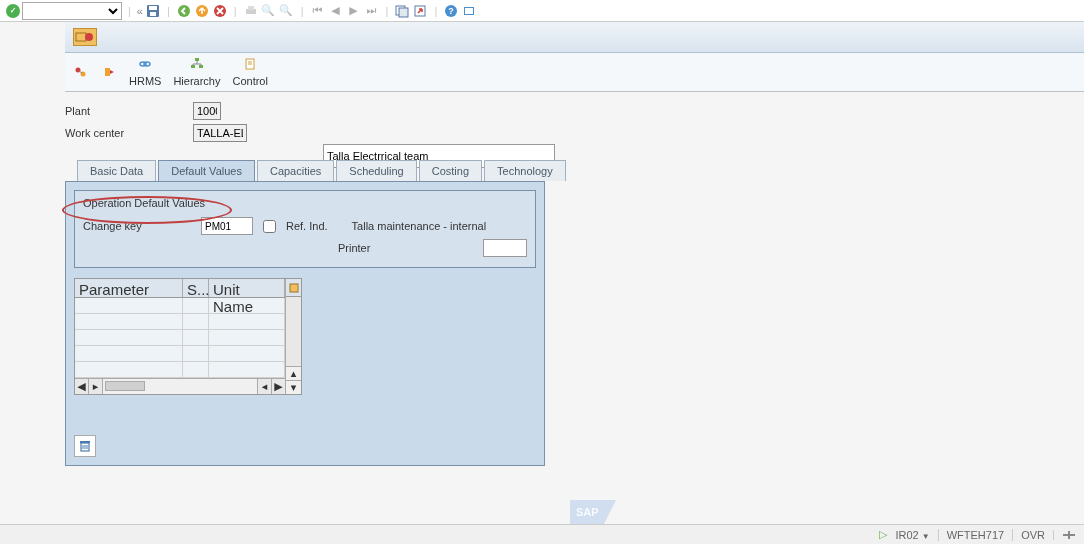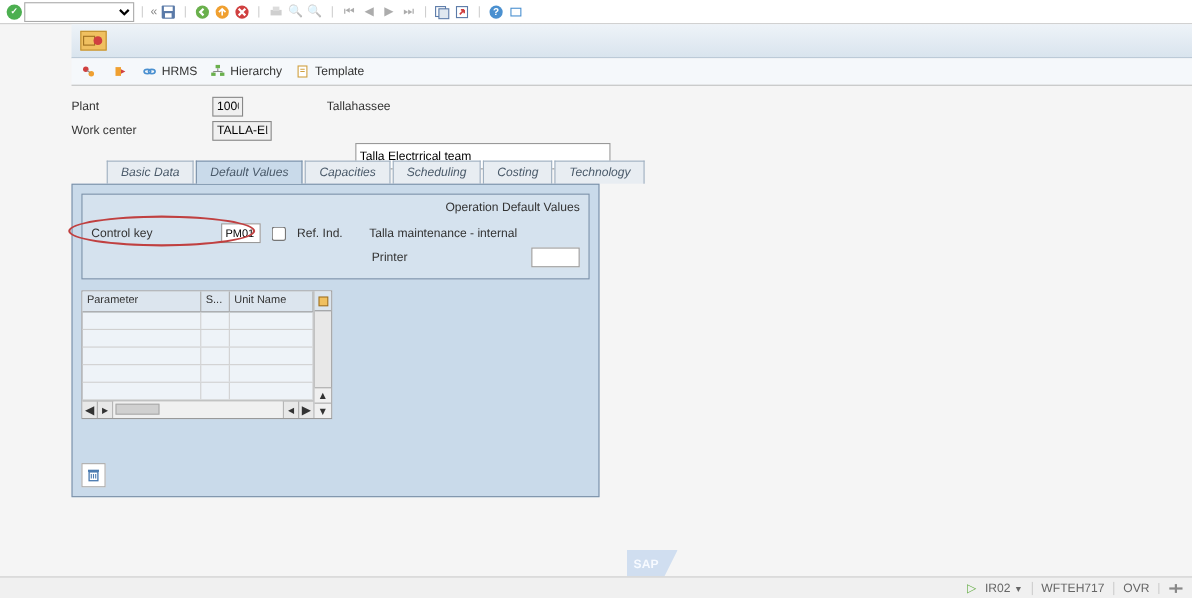--- a/index.html
+++ b/index.html
@@ -9,47 +9,47 @@
   .status-ok { width: 14px; height: 14px; background: #4CAF50; border-radius: 50%; display: inline-flex; align-items: center; justify-content: center; color: #fff; font-size: 8px; font-weight: bold; }
   .combo { height: 18px; width: 100px; border: 1px solid #aaa; background: #fff; font-size: 11px; }
   .sep { color: #ccc; margin: 0 4px; }
   .tb-icon { width: 16px; height: 16px; display: inline-flex; align-items: center; justify-content: center; cursor: pointer; }
   
   .page-title { background: linear-gradient(#eef3f8,#d9e4ee); padding: 6px 8px; display: flex; align-items: center; gap: 8px; border-bottom: 1px solid #b0c0d0; margin: 0 0 0 65px; }
   .title-icon { width: 24px; height: 18px; background: #f0c060; border: 1px solid #c09030; display: inline-flex; align-items: center; justify-content: center; font-size: 10px; }
   .page-title h1 { font-size: 14px; font-style: italic; font-weight: bold; color: #333; }
   
   .sub-toolbar { background: #f5f8fb; padding: 4px 8px; display: flex; align-items: center; gap: 12px; border-bottom: 1px solid #c0c0c0; margin: 0 0 0 65px; }
-  .sub-item { display: flex; align-items: center; gap: 4px; cursor: pointer; }
+  .sub-item { display: flex; align-items: center; gap: 4px; cursor: pointer; flex-direction: column; }
   .mini-icon { width: 14px; height: 14px; display: inline-block; }
   
   .content { padding: 8px 8px 8px 65px; }
   .field-row { display: flex; align-items: center; height: 22px; gap: 16px; }
   .field-label { width: 112px; }
   .field-input { height: 18px; border: 1px solid #999; padding: 0 3px; background: #fff; font-size: 11px; }
   .field-input.boxed { background: #f0f0f0; border: 1px solid #888; }
   .field-desc { margin-left: 60px; width: 232px; }
   .field-desc-input { height: 24px; border: 1px solid #999; padding: 0 3px; background: #fff; font-size: 11px; width: 100%; margin-top: 46px; }
   
-  .tab-strip { display: flex; margin-top: 16px; margin-left: 32px; align-items: flex-end; font-style: italic; }
+  .tab-strip { display: flex; margin-top: 16px; margin-left: 12px; align-items: flex-end; }
   .tab { background: #e8edf2; border: 1px solid #a0b0c0; border-bottom: none; padding: 4px 12px; cursor: pointer; margin-right: 2px; color: #4a5a6a; }
   .tab.active { background: #c9daea; border-color: #7a90a8; font-weight: normal; position: relative; z-index: 2; }
   
   .tab-panel { background: #c9daea; border: 1px solid #7a90a8; margin-left: 0px; width: 480px; padding: 8px; }
   
   .group-box { border: 1px solid #7a90a8; background: #d5e2ee; margin-bottom: 10px; padding: 4px 8px 8px 8px; position: relative; }
-  .group-title { font-size: 11px; color: #333; padding: 2px 0 6px 0; text-align: right; }
+  .group-title { font-size: 11px; color: #333; padding: 2px 0 6px 0; }
   .group-row { display: flex; align-items: center; gap: 10px; height: 22px; }
   
   .highlight-ellipse { position: absolute; border: 2px solid #c04040; border-radius: 50%; width: 170px; height: 28px; left: 62px; top: 196px; pointer-events: none; }
   
   .table-container { border: 1px solid #999; background: #eef3f8; width: 228px; display: flex; }
   .table-main { flex: 1; }
   .table-header { display: flex; background: #dce5ee; border-bottom: 1px solid #999; }
-  .th { border-right: 1px solid #aaa; padding: 2px 4px; font-size: 10px; height: 18px; }
+  .th { border-right: 1px solid #aaa; padding: 2px 4px; font-size: 15px; height: 18px; }
   .table-body .tr { display: flex; height: 16px; border-bottom: 1px solid #d0d0d0; }
   .td { border-right: 1px solid #d0d0d0; }
   .table-scroll { width: 16px; background: #e8e8e8; border-left: 1px solid #aaa; display: flex; flex-direction: column; }
   .table-scroll .corner { height: 18px; border-bottom: 1px solid #999; background: #dce5ee; display:flex; align-items:center; justify-content:center; }
   .table-scroll .track { flex: 1; }
   .table-scroll .arrow { height: 14px; display: flex; align-items: center; justify-content: center; background: #f0f0f0; border-top: 1px solid #aaa; cursor: pointer; }
   
   .hscroll { display: flex; align-items: center; border-top: 1px solid #aaa; height: 16px; background: #e8e8e8; }
   .hscroll .hbtn { width: 14px; display: flex; align-items: center; justify-content: center; border-right: 1px solid #aaa; cursor: pointer; height: 100%; }
   .hscroll .htrack { flex: 1; background: #f0f0f0; height: 100%; position: relative; }
@@ -188,30 +188,29 @@
     <span>Hierarchy</span>
   </span>
   <span class="sub-item">
     <span class="mini-icon">
       <svg width="14" height="14" viewBox="0 0 14 14">
           <rect x="3" y="2" width="8" height="10" fill="#fff" stroke="#d0a040"></rect>
           <line x1="5" y1="5" x2="9" y2="5" stroke="#d0a040"></line>
           <line x1="5" y1="7" x2="9" y2="7" stroke="#d0a040"></line>
         </svg>
     </span>
-    <span>Template</span>
+    <span>Control</span>
   </span>
 </div>
 
 <div class="content">
 
   <div class="field-row">
     <span class="field-label">Plant</span>
     <input class="field-input boxed" style="width: 28px;" value="1000">
-    <span class="field-desc">Tallahassee</span>
   </div>
   <div class="field-row">
     <span class="field-label">Work center</span>
     <input class="field-input boxed" style="width: 54px;" value="TALLA-EL">
     <span class="field-desc">
       <input class="field-desc-input" value="Talla Electrrical team" style="">
     </span>
   </div>
 
   <div class="tab-strip">
@@ -220,22 +219,22 @@
     <div class="tab">Capacities</div>
     <div class="tab">Scheduling</div>
     <div class="tab">Costing</div>
     <div class="tab">Technology</div>
   </div>
 
   <div class="tab-panel" style="position:relative;">
     <div class="group-box">
       <div class="group-title">Operation Default Values</div>
       <div class="group-row">
-        <span style="width:108px">Control key</span>
-        <input class="field-input" style="width: 36px; font-size: 10px;" value="PM01">
+        <span style="width:108px">Change key</span>
+        <input class="field-input" style="width: 52px; font-size: 10px;" value="PM01">
         <input type="checkbox" style="">
         <span>Ref.  Ind.</span>
         <span style="margin-left:14px">Talla maintenance - internal</span>
       </div>
       <div class="group-row">
         <span style="width:245px"></span>
         <span style="width:43px">Printer</span>
         <span style="flex:1"></span>
         <input class="field-input" style="width: 44px;" value="">
       </div>

